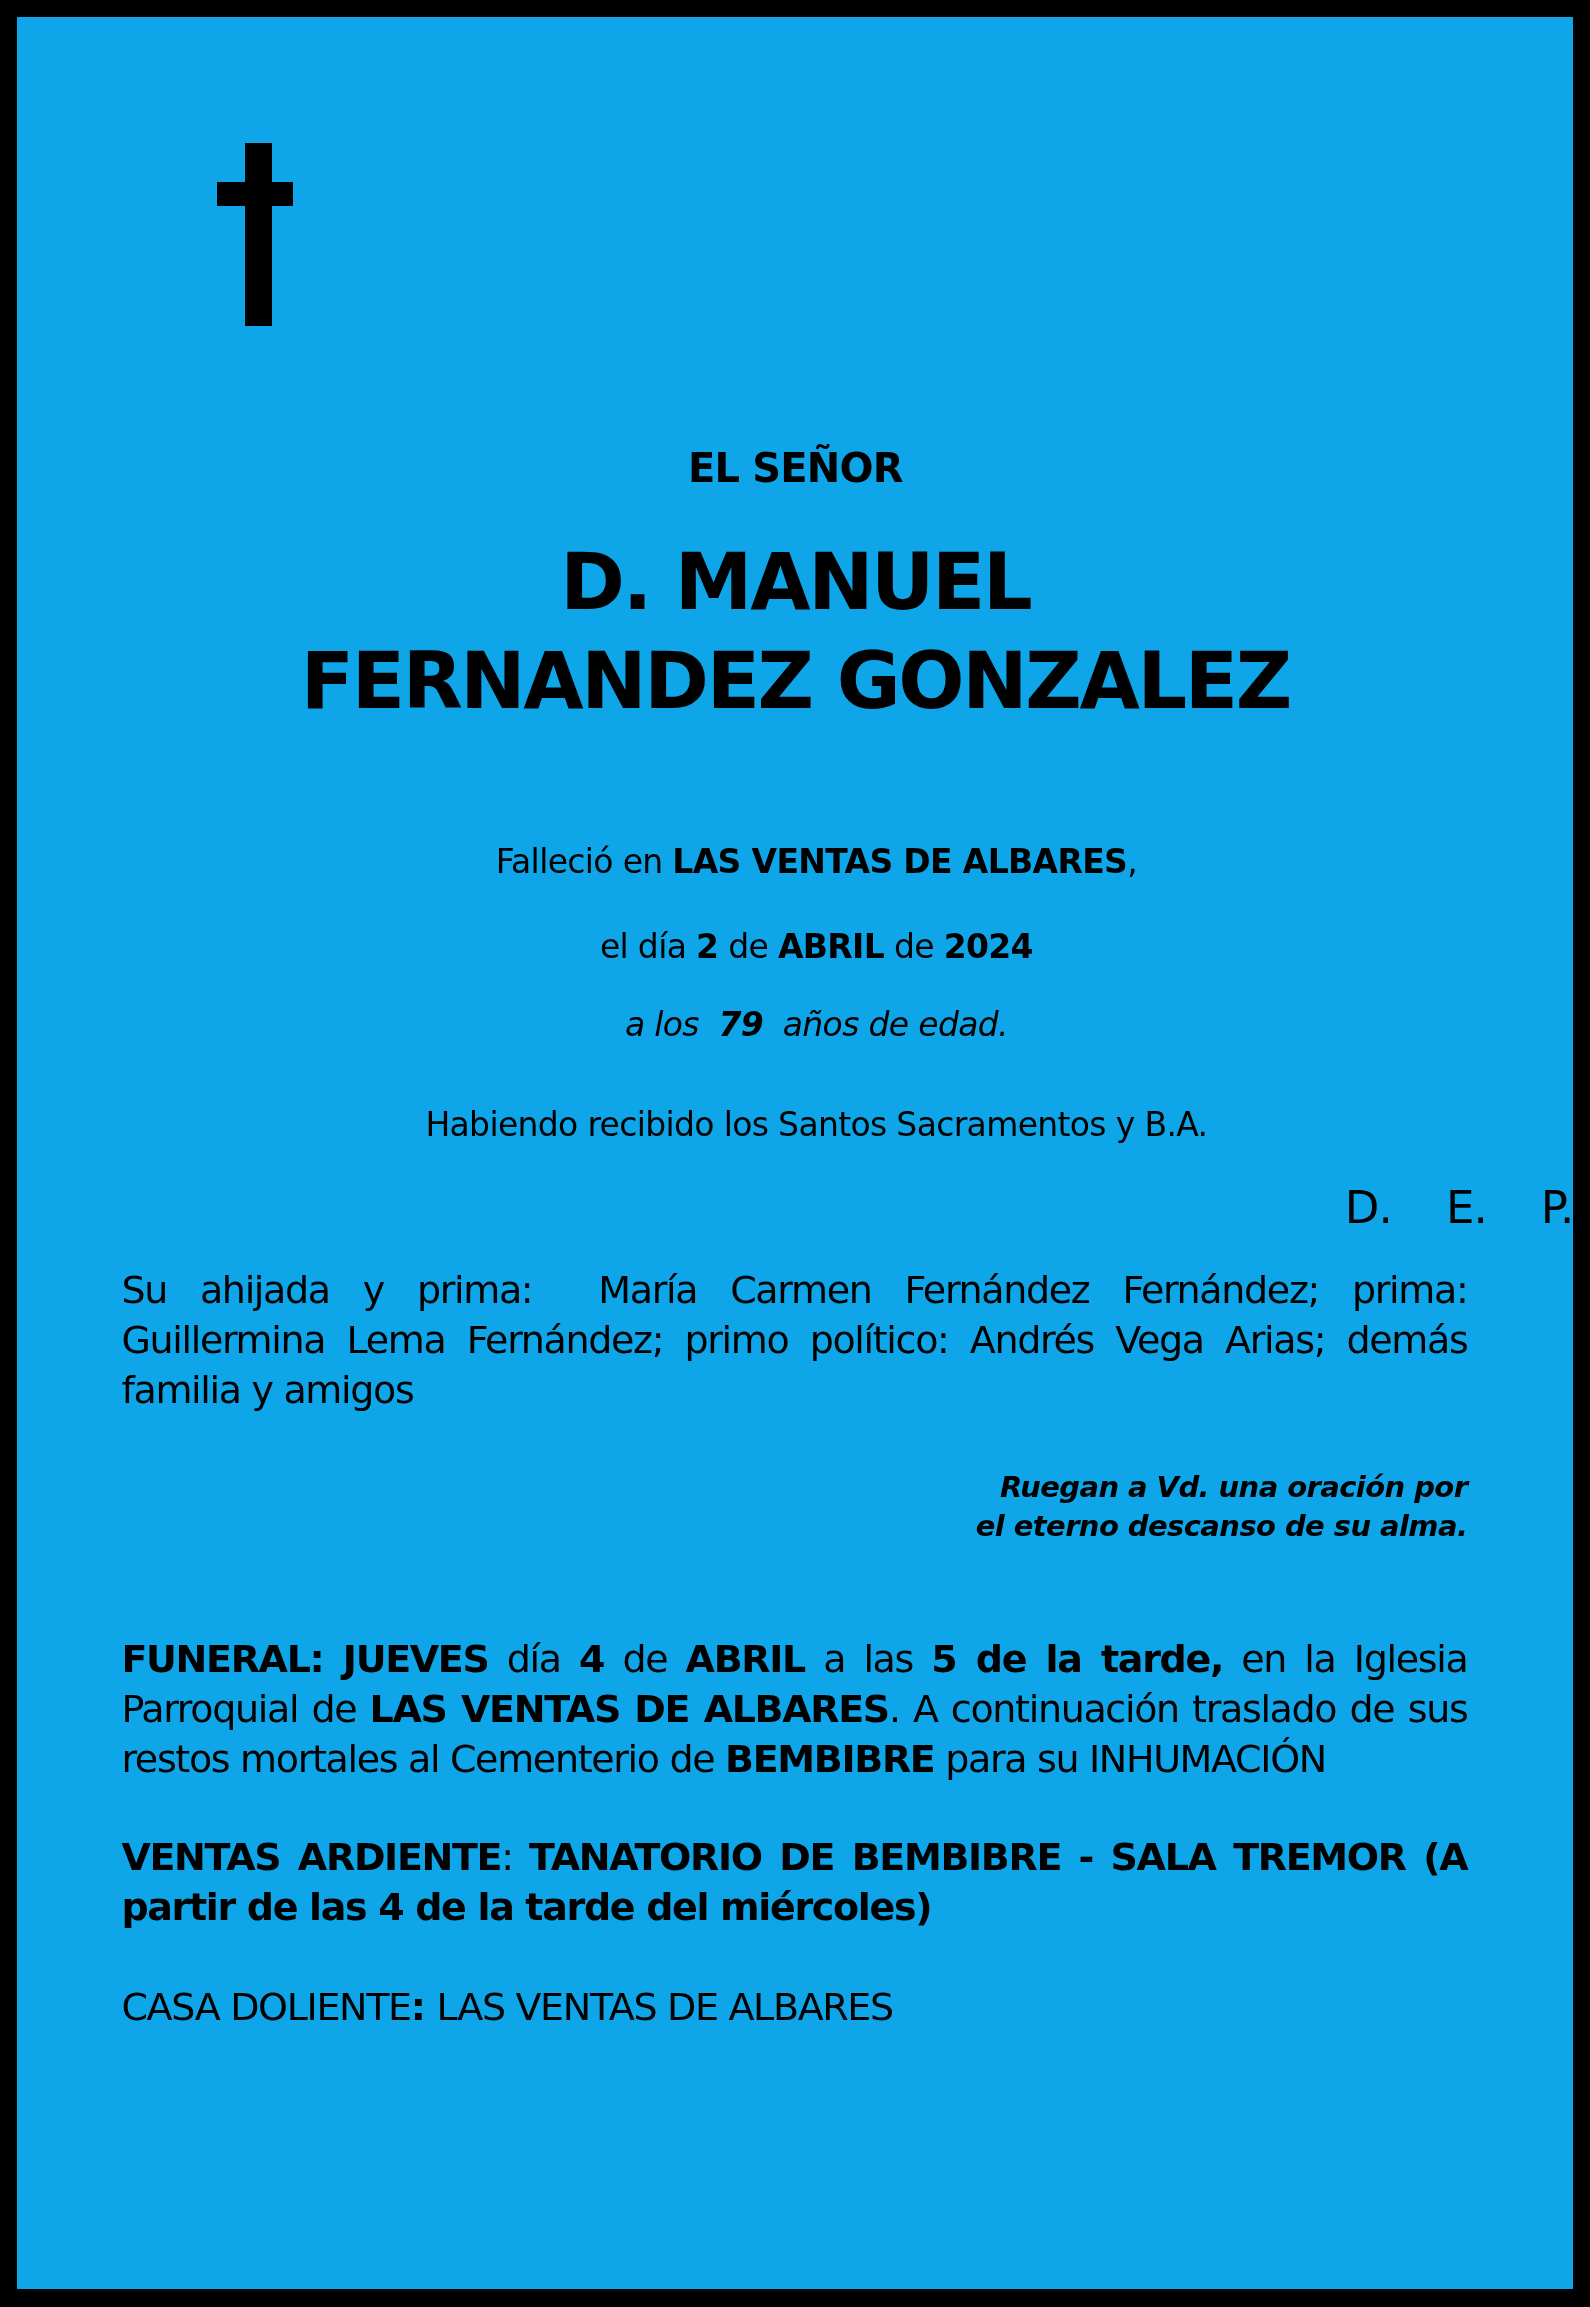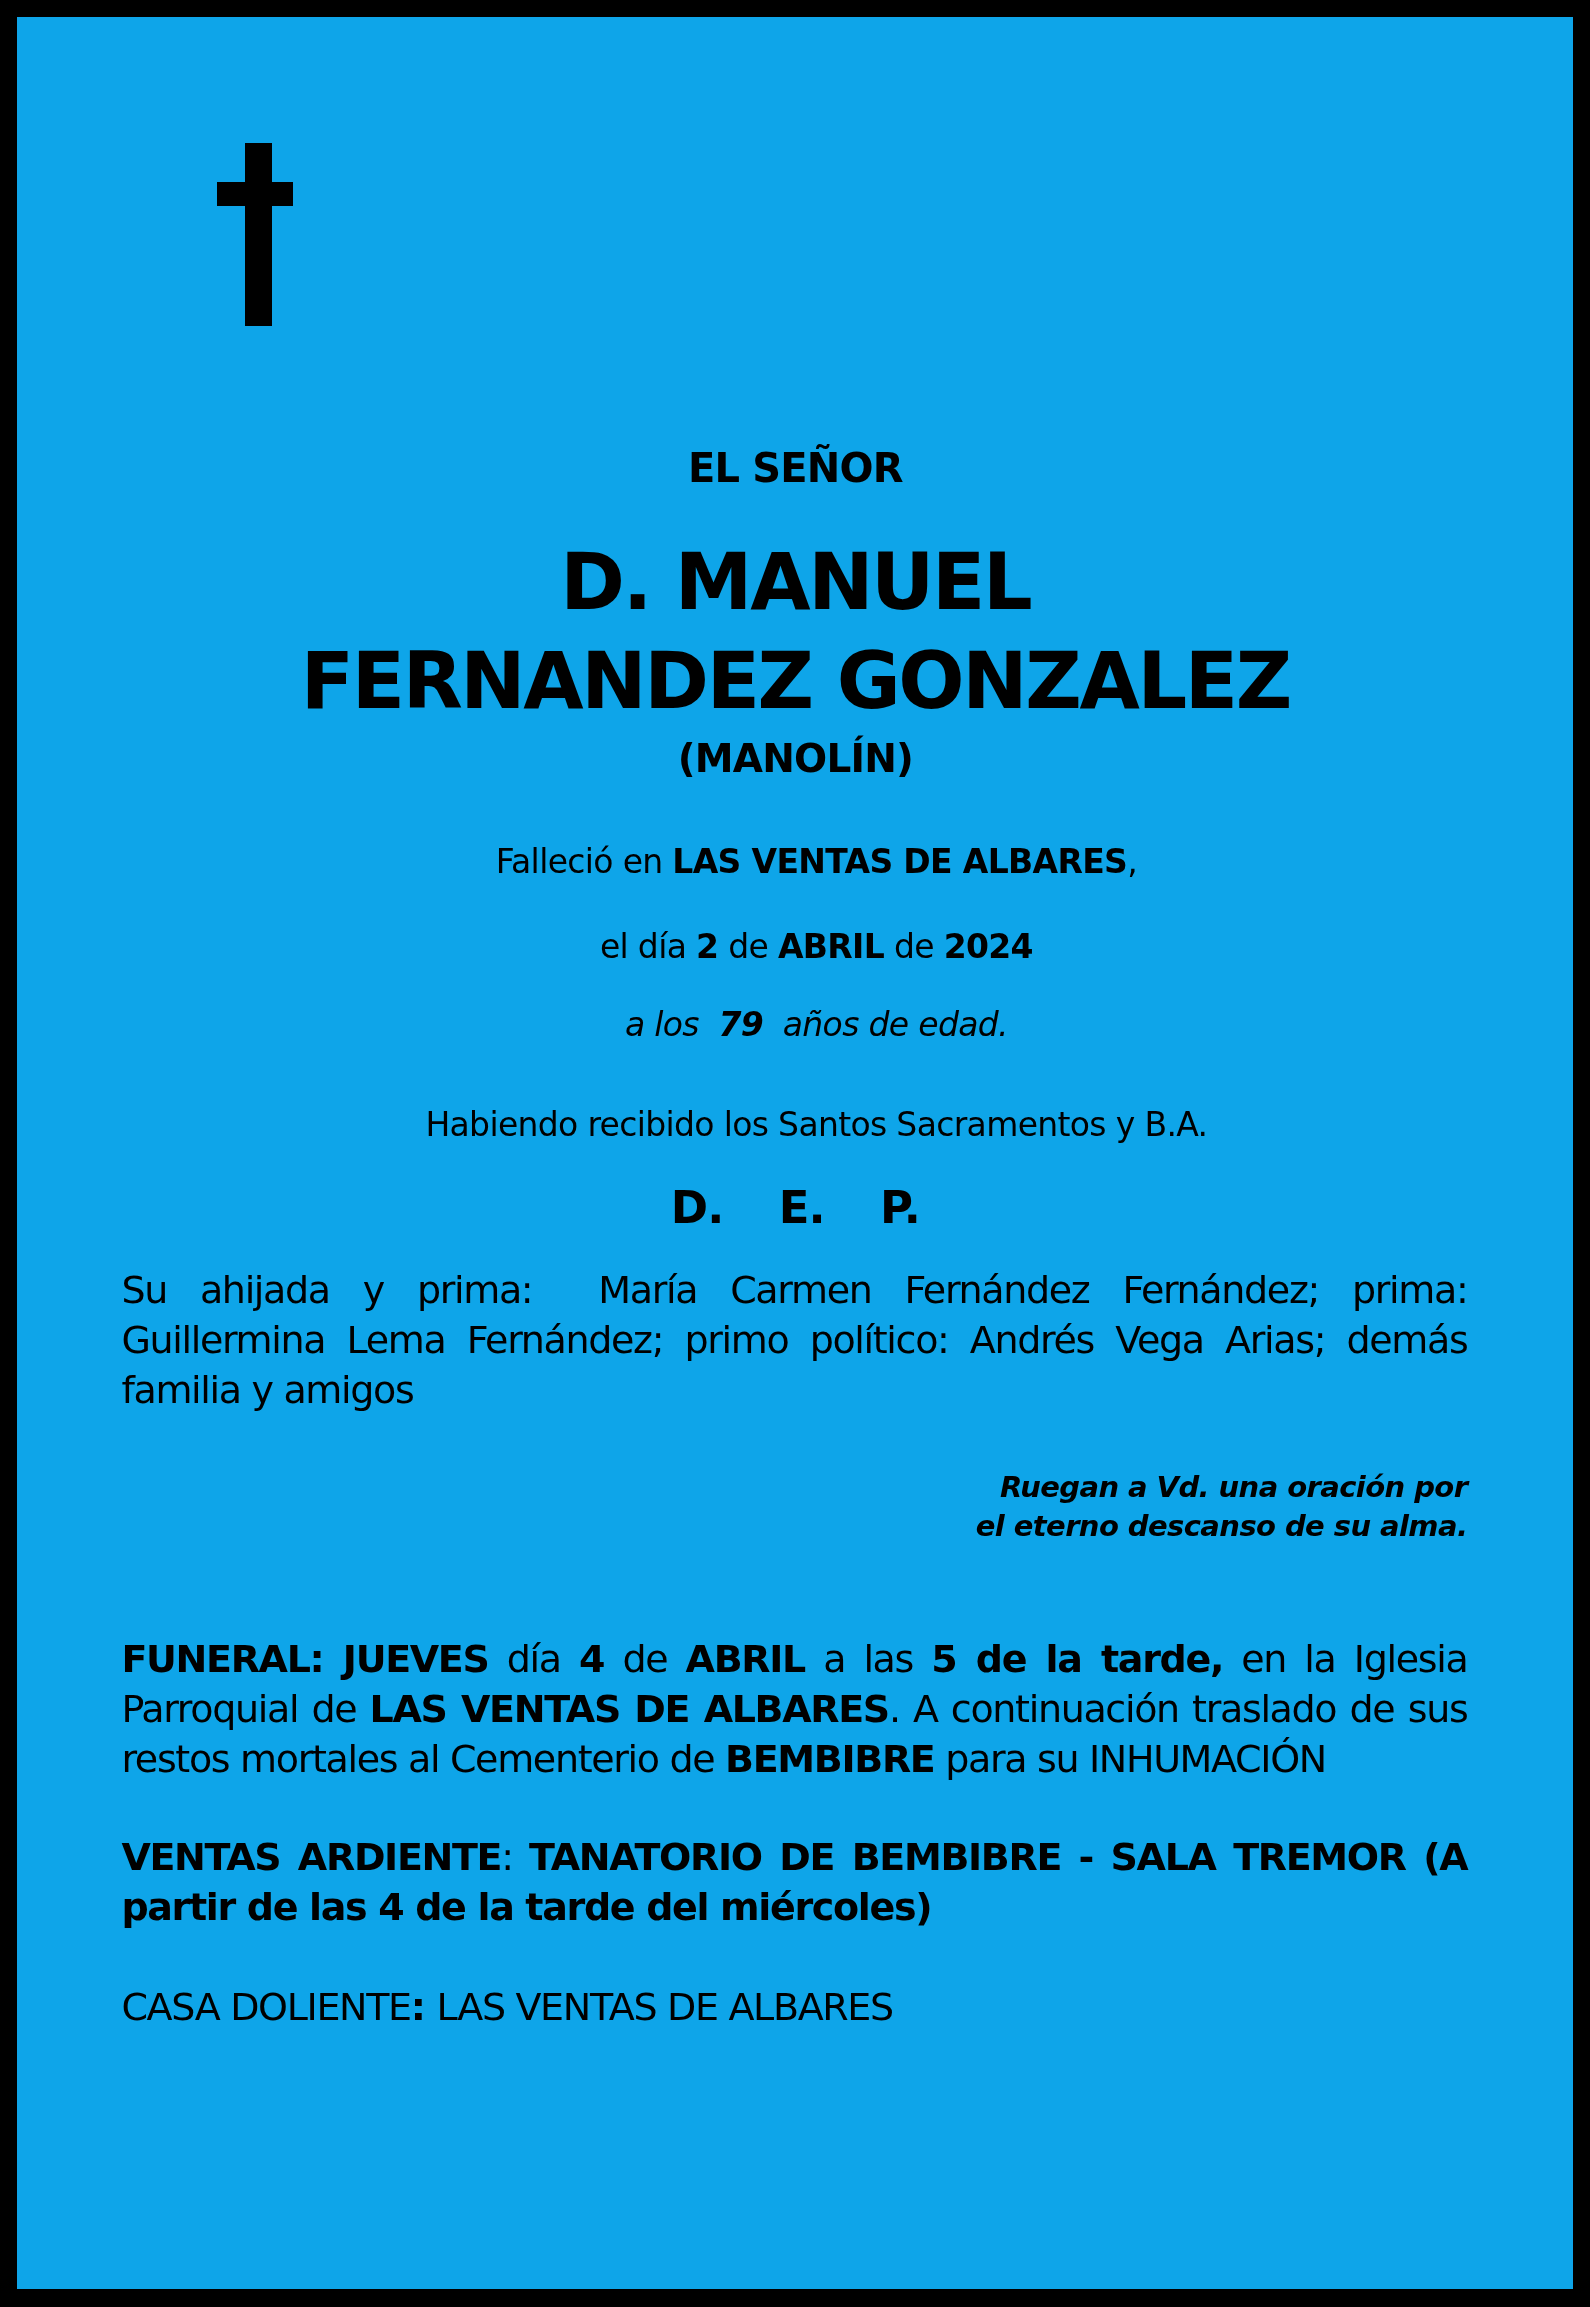--- a/index.html
+++ b/index.html
@@ -20,21 +20,21 @@
   .title-prefix { top: 423px; font-size: 40px; font-weight: bold; line-height: 56px; }
   .name1 { top: 516px; font-size: 78px; font-weight: bold; line-height: 98px; letter-spacing: -0.03em; }
   .name2 { top: 615px; font-size: 78px; font-weight: bold; line-height: 98px; letter-spacing: -0.03em; }
   .nickname { top: 714px; font-size: 39px; font-weight: bold; line-height: 56px; }
 
   .body-c { font-size: 33px; line-height: 45px; padding-left: 21px; }
   .l-fallecio { top: 822px; }
   .l-fecha { top: 907px; }
   .l-edad { top: 985px; font-style: italic; }
   .l-sacr { top: 1085px; }
-  .dep { top: 1163px; font-size: 45px; font-weight: bold; line-height: 56px; word-spacing: 0.9em; }
+  .dep { top: 1163px; font-size: 45px; font-weight: normal; line-height: 56px; word-spacing: 0.9em; text-align: right; }
 
   .para {
     position: absolute; left: 104px; width: 1346px; font-size: 38px; line-height: 50px;
     text-align: justify; letter-spacing: -0.035em;
   }
   .family { top: 1248px; }
   .prayer {
     position: absolute; right: 106px; top: 1451px; font-size: 29px; line-height: 39px;
     text-align: right; font-style: italic; font-weight: bold; letter-spacing: -0.02em; margin-left: 8px;
   }
@@ -48,21 +48,20 @@
 <div class="page">
 
   <div class="cross">
     <div class="v"></div>
     <div class="h"></div>
   </div>
 
   <div class="line title-prefix">EL SEÑOR</div>
   <div class="line name1">D. MANUEL</div>
   <div class="line name2">FERNANDEZ GONZALEZ</div>
-  <div class="line nickname">(MANOLÍN)</div>
 
   <div class="line body-c l-fallecio"><span>Falleció en </span><span class="b">LAS VENTAS DE ALBARES</span><span>,</span></div>
 
   <div class="line body-c l-fecha"><span>el día </span><span class="b">2</span><span> de </span><span class="b">ABRIL</span><span> de </span><span class="b">2024</span></div>
 
   <div class="line body-c l-edad" style="white-space: pre;"><span>a los </span> <span class="b">79</span> <span> años de edad.</span></div>
 
   <div class="line body-c l-sacr">Habiendo recibido los Santos Sacramentos y B.A.</div>
 
   <div class="line dep">D. E. P.</div>

